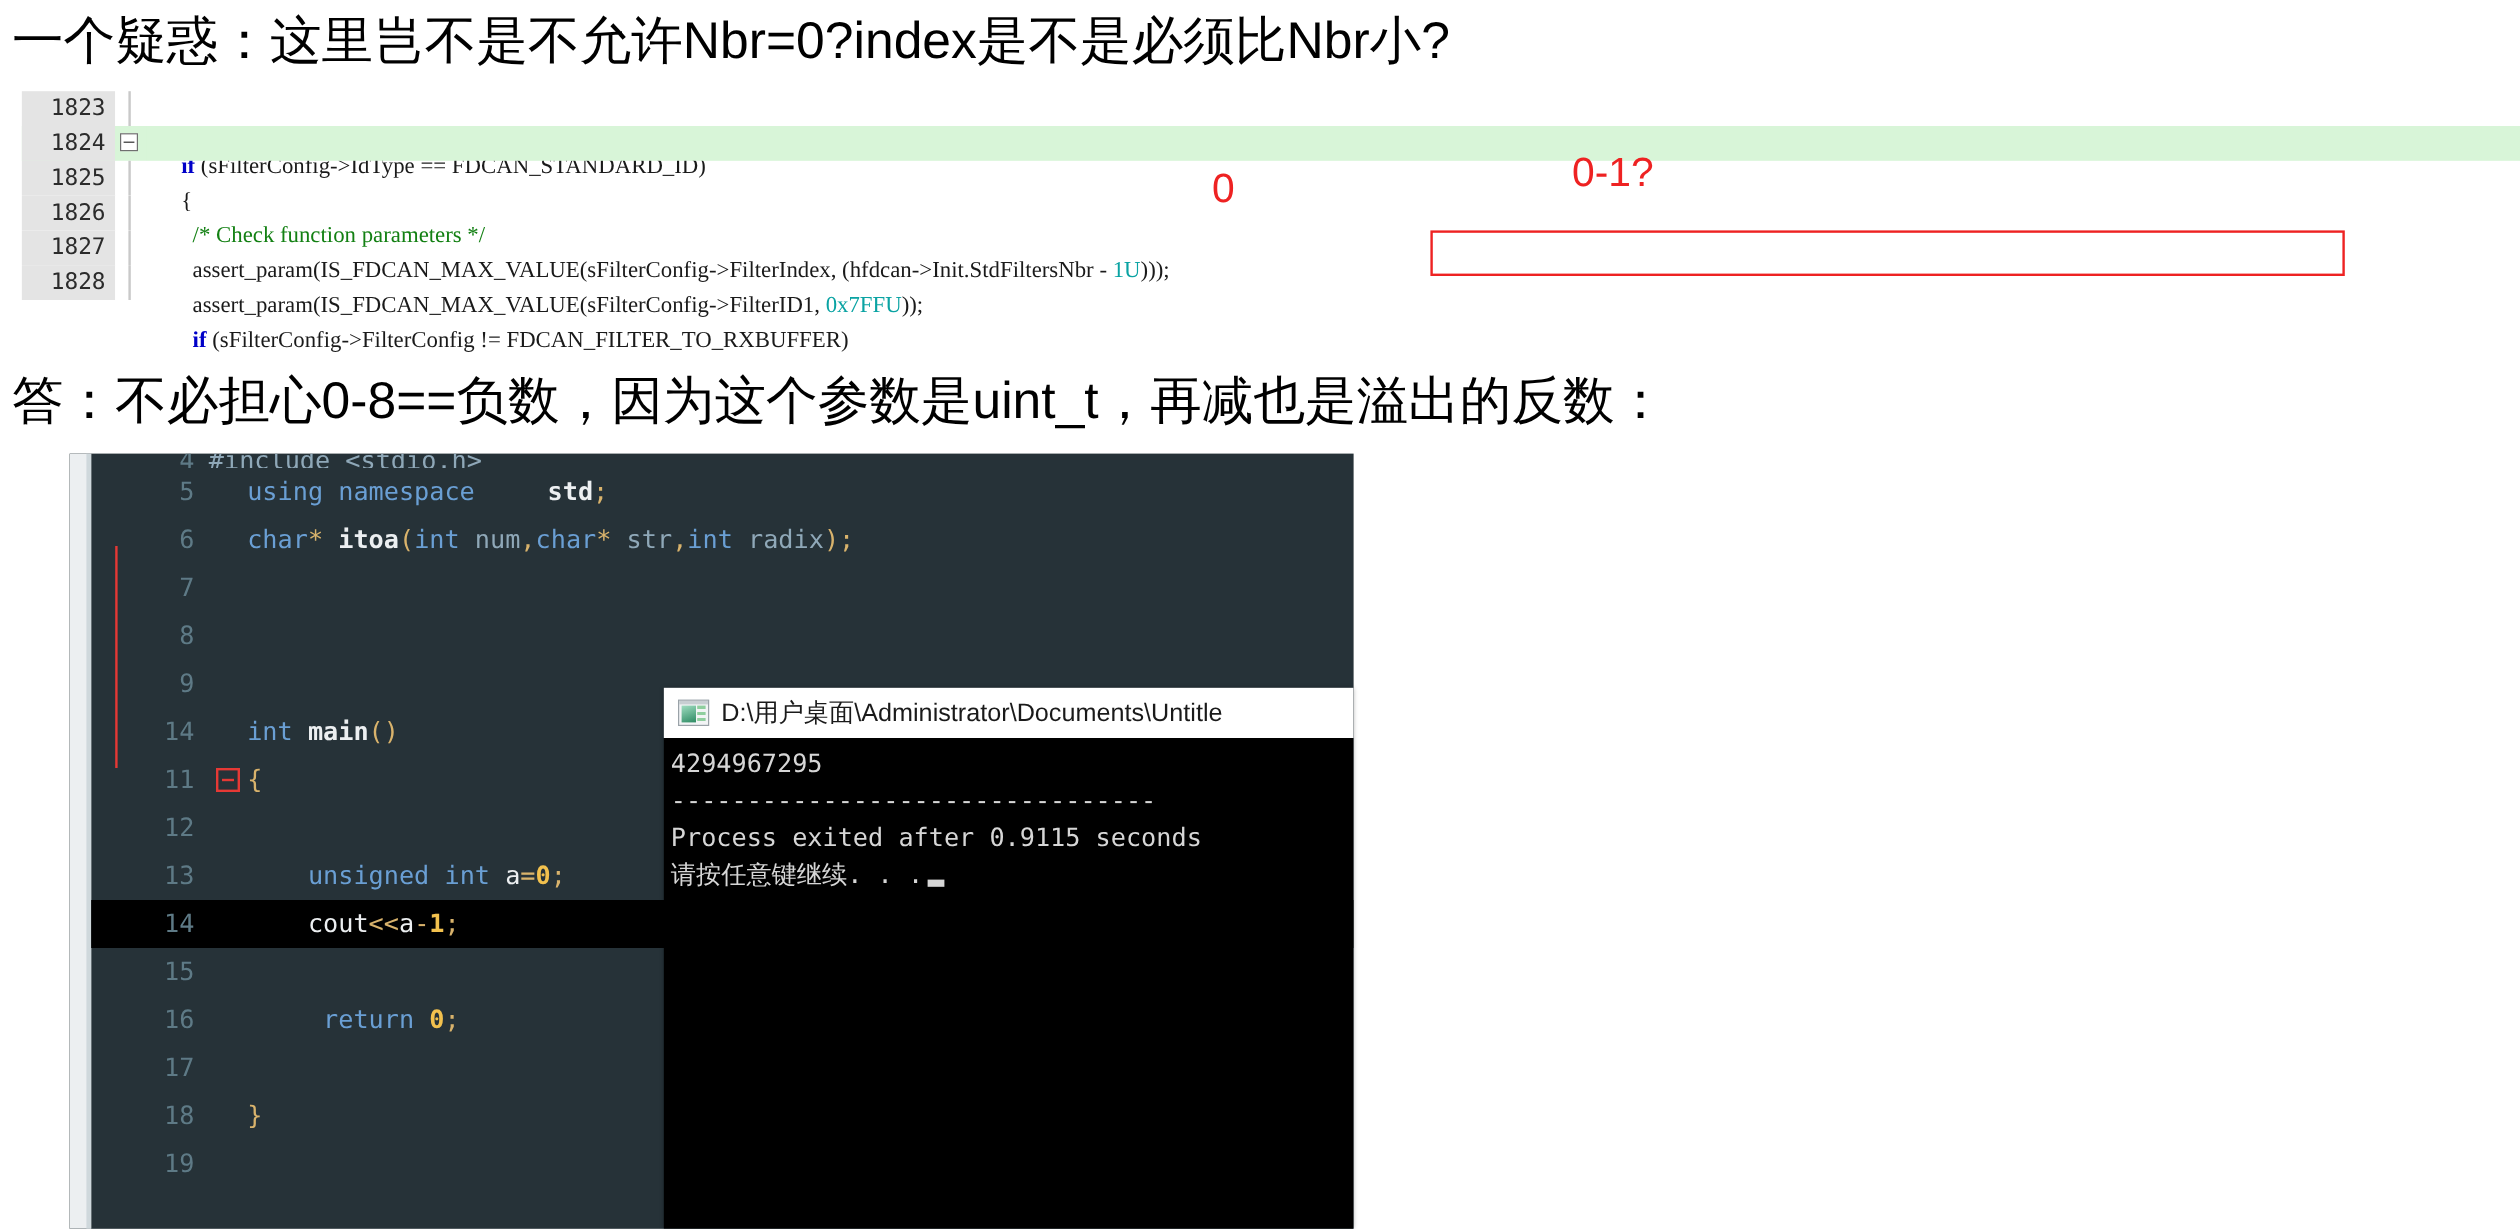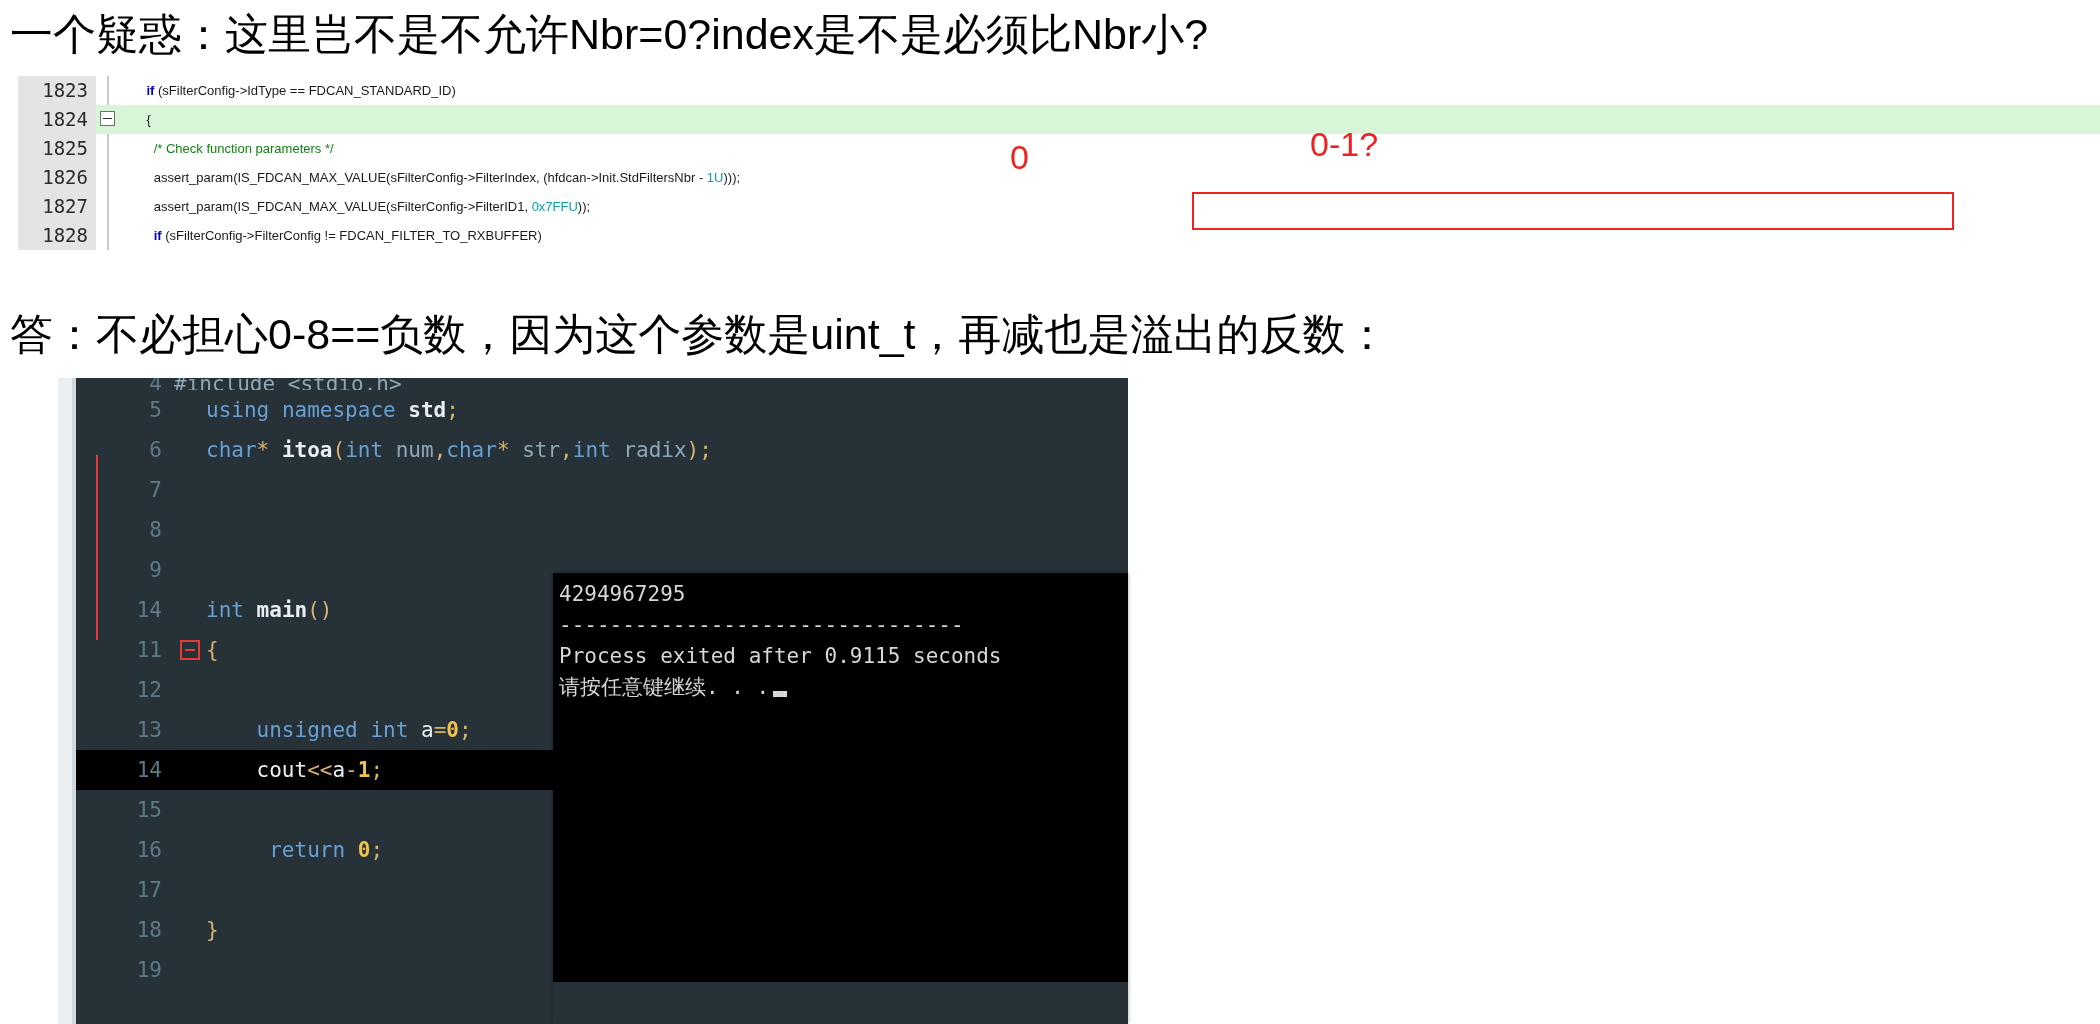--- a/index.html
+++ b/index.html
@@ -100,23 +100,24 @@
     content: "";
     position: absolute;
     left: 2px; top: 6px;
     width: 9px; height: 1px;
     background: #303030;
   }
   .code {
     display: inline-block;
     vertical-align: top;
     color: #1a1a1a;
-    font-family: Liberation Sans, sans-serif;
-    font-size: 13px;
+    font-family: Liberation Serif, serif;
+    font-size: 19px;
     padding-left: 10px;
+    margin-top: 48px;
   }
   .kw { color: #0000c8; font-weight: bold; }
   .cm { color: #138013; }
   .num { color: #0aa3a3; }
 
   
   #redbox {
     position: absolute;
     left: 1192px;
     top: 192px;
@@ -197,21 +198,21 @@
     color: #8fa8b8;
     font-family: "DejaVu Sans Mono", monospace;
     font-size: 21px;
   }
   .drow.cur { background: #000000; }
   .dkw { color: #6a9fd4; }
   .dfn { color: #eceff1; font-weight: bold; }
   .dnum { color: #f2c14e; font-weight: bold; }
   .dpunc { color: #d9b36c; }
   .dwhite { color: #eceff1; }
-  .dstd { color: #eceff1; font-weight: bold; }
+  .dstd { color: #eceff1; font-weight: bold; margin-left: 48px; }
 
   .foldminus {
     position: absolute;
     left: 6px; top: 10px;
     width: 20px; height: 20px;
     border: 2px solid #e53935;
     background: #263238;
     box-sizing: border-box;
   }
   .foldminus::before {
@@ -348,17 +349,25 @@
       <div class="drow"><span class="dgutter">15</span><span class="dfold"></span><span class="dcode"></span></div>
       <div class="drow"><span class="dgutter">16</span><span class="dfold"></span><span class="dcode"><span>     </span><span class="dkw">return</span><span> </span><span class="dnum">0</span><span class="dpunc">;</span></span></div>
       <div class="drow"><span class="dgutter">17</span><span class="dfold"></span><span class="dcode"></span></div>
       <div class="drow"><span class="dgutter">18</span><span class="dfold"></span><span class="dcode"><span class="dpunc">}</span></span></div>
       <div class="drow"><span class="dgutter">19</span><span class="dfold"></span><span class="dcode"></span></div>
     </div>
 </div>
 <div id="foldline"></div>
 
 <div id="console">
+  <div id="console-title">
+    <span id="console-icon">
+      <span class="ci-top"></span>
+      <span class="ci-green"></span>
+      <span class="ci-bars"></span>
+    </span>
+    <span id="console-title-text">D:\用户桌面\Administrator\Documents\Untitle</span>
+  </div>
   <div id="console-body"><span>4294967295</span>
 <span>--------------------------------</span>
 <span>Process exited after 0.9115 seconds</span>
 <span>请按任意键继续. . .</span><span id="cursor-block"></span></div>
 </div>
 
 </body></html>

